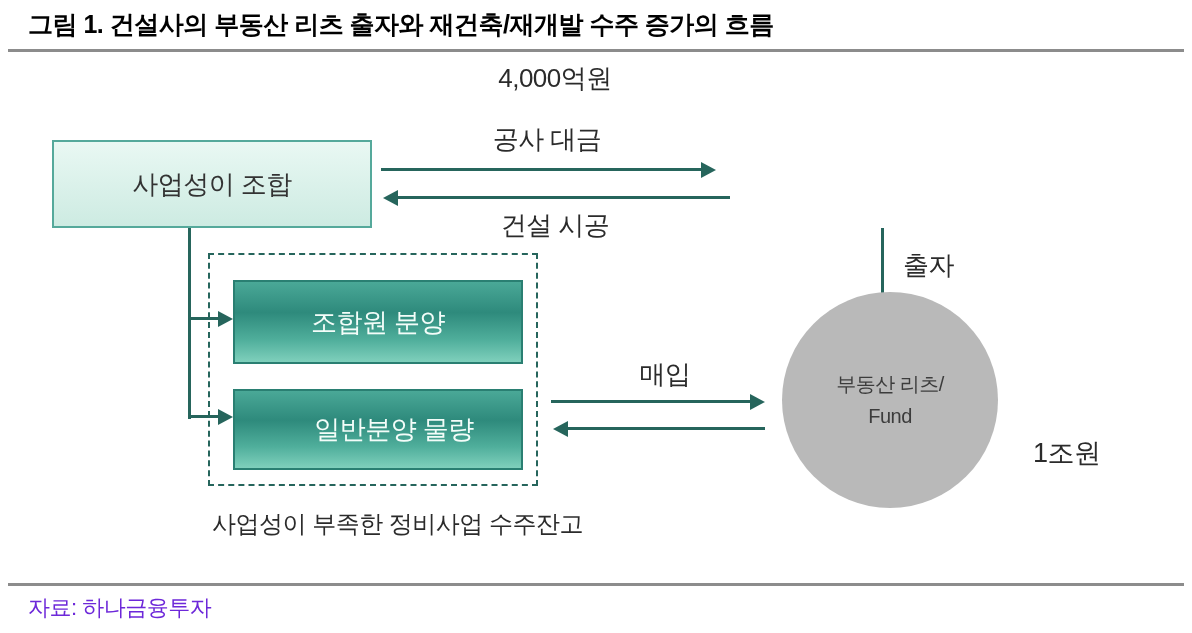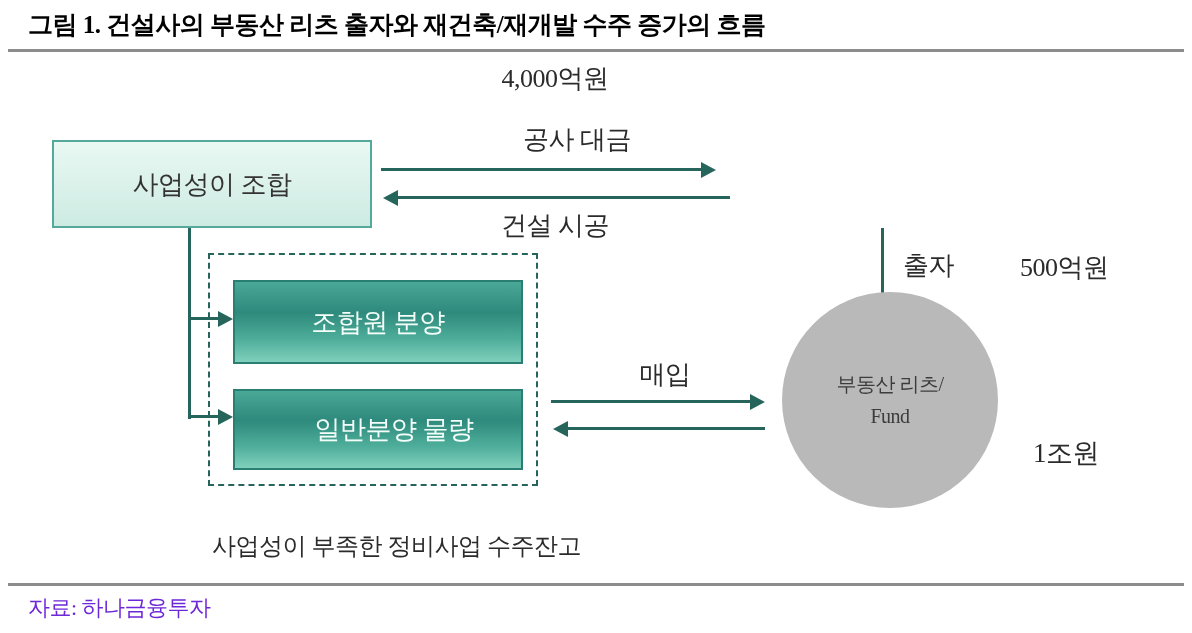--- a/index.html
+++ b/index.html
@@ -1,21 +1,21 @@
 <!DOCTYPE html>
 <html style="--c-arrow: #26655c; --c-light-box-border: #55a99b; --c-light-box-top: #e9f8f3; --c-light-box-bottom: #cdebe2; --c-dark-box-border: #2a7f72; --c-dark-box-top: #4aa897; --c-dark-box-mid: #2e8a7c; --c-dark-box-low: #4fae9b; --c-dark-box-bottom: #7fd0bc; --c-circle-fill: #b9b9b9; --c-rule: #8c8c8c; --c-text: #2b2b2b;"><head>
 <meta charset="utf-8">
 <style>
   html, body { margin: 0; padding: 0; background: #ffffff; }
   .stage {
     position: relative;
     width: 1192px;
     height: 633px;
     background: #ffffff;
-    font-family: Liberation Serif, serif;
+    font-family: Liberation Sans, sans-serif;
     overflow: hidden;
   }
   .title {
     position: absolute;
     left: 28px; top: 8px;
     font-size: 25px;
     font-weight: 700;
     color: #000000;
     letter-spacing: -0.5px;
     white-space: nowrap;
@@ -106,21 +106,21 @@
 </style>
 </head>
 <body>
 
 <div class="stage">
 
   <div class="title">그림 1. 건설사의 부동산 리츠 출자와 재건축/재개발 수주 증가의 흐름</div>
   <div class="rule" style="left:8px; top:49px; width:1176px;"></div>
 
   <div class="label center" style="left:470px; top:61px; width:170px;">4,000억원</div>
-  <div class="label center" style="left:492px; top:122px; width:170px;text-align:center;">공사 대금</div>
+  <div class="label center" style="left:462px; top:122px; width:170px;text-align:center;">공사 대금</div>
   <div class="label center" style="left:470px; top:208px; width:170px;">건설 시공</div>
 
   <div class="line-h" style="left:381px; top:168px; width:322px;"></div>
   <div class="head-right" style="left:701px; top:162px;"></div>
   <div class="head-left" style="left:383px; top:190px;"></div>
   <div class="line-h" style="left:397px; top:196px; width:333px;"></div>
 
   <div class="box-light" style="left:52px; top:140px; width:320px; height:88px;">
     <span>사업성이 조합</span>
   </div>
@@ -140,28 +140,27 @@
   </div>
 
   <div class="label center" style="left:600px; top:357px; width:130px;">매입</div>
   <div class="line-h" style="left:551px; top:400px; width:200px;"></div>
   <div class="head-right" style="left:750px; top:394px;"></div>
   <div class="head-left" style="left:553px; top:421px;"></div>
   <div class="line-h" style="left:567px; top:427px; width:198px;"></div>
 
   <div class="line-v" style="left:881px; top:228px; height:65px;"></div>
   <div class="label" style="left:903px; top:248px;">출자</div>
-  <div class="label" style="left:1020px; top:250px;">500억원</div>
 
   <div class="circle" style="left:782px; top:292px; width:216px; height:216px;">
     <span>부동산 리츠/</span>
     <span>Fund</span>
   </div>
   <div class="label" style="left:1033px; top:392px; font-size:27px;margin-top:43px;">1조원</div>
 
-  <div class="annotation" style="left:212px; top:508px;margin-top:22px;">
+  <div class="annotation" style="left:212px; top:508px;">
     <div>사업성이 부족한 정비사업 수주잔고</div>
   </div>
 
   <div class="rule" style="left:8px; top:583px; width:1176px;"></div>
   <div class="source">자료: 하나금융투자</div>
 
 </div>
 
 </body></html>

